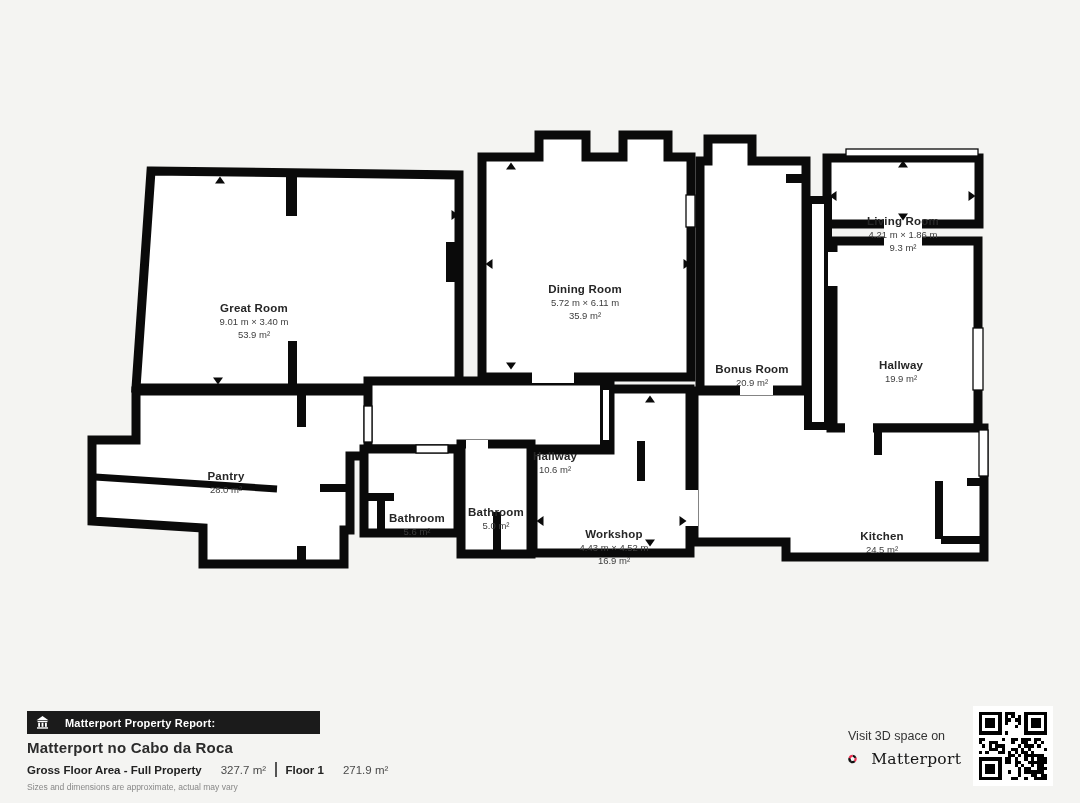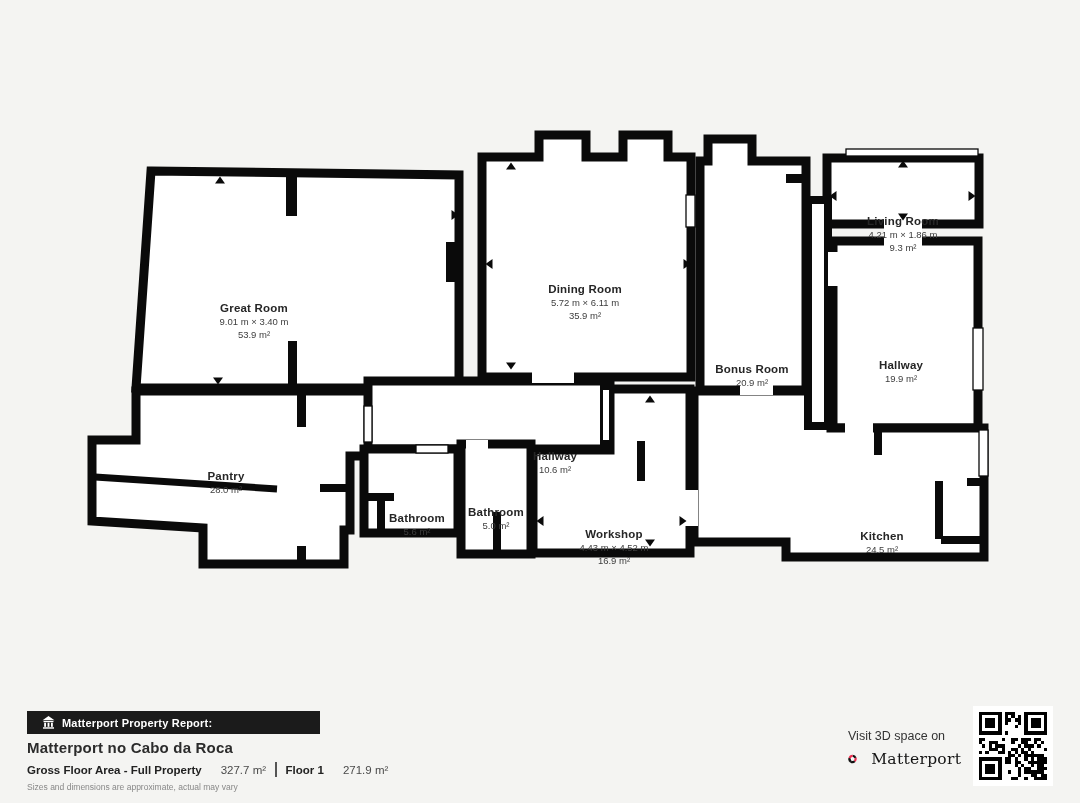--- a/index.html
+++ b/index.html
@@ -8,21 +8,21 @@
     background:#f4f4f2;
     font-family:"Liberation Sans",sans-serif;
   }
   #plan-svg{position:absolute;left:0;top:0;}
   .room-label{position:absolute;transform:translate(-50%,-50%);text-align:center;white-space:nowrap;pointer-events:none;margin-top:44px;}
   .rname{font-size:11.5px;font-weight:bold;color:#262626;letter-spacing:.2px;line-height:14px;}
   .rdim{font-size:9.5px;color:#3d3d3d;line-height:13px;}
   
   .report-bar{
     position:absolute;left:27px;top:711px;width:293px;height:23px;
-    background:#1b1b1b;color:#fff;display:flex;align-items:center;gap:7px;padding-left:15px;box-sizing:border-box;
+    background:#1b1b1b;color:#fff;display:flex;align-items:center;gap:16px;padding-left:9px;box-sizing:border-box;
   }
   .report-bar span{font-size:11px;font-weight:bold;letter-spacing:.2px;}
   .prop-title{position:absolute;left:27px;top:739px;font-size:15px;font-weight:bold;color:#2b2b2b;letter-spacing:.2px;}
   .stats-line{position:absolute;left:27px;top:762px;display:flex;align-items:center;font-size:11.5px;color:#4a4a4a;}
   .stats-line b{color:#222;text-align:center;}
   .stats-line .val{margin-left:19px;}
   .stat-divider{width:1.5px;height:15px;background:#555;margin:0 9px;}
   .disclaimer{position:absolute;left:27px;top:782px;font-size:8.5px;color:#888;}
   .visit-block{position:absolute;left:848px;top:729px;width:128px;text-align:left;}
   .visit-text{font-size:12.5px;color:#333;}

